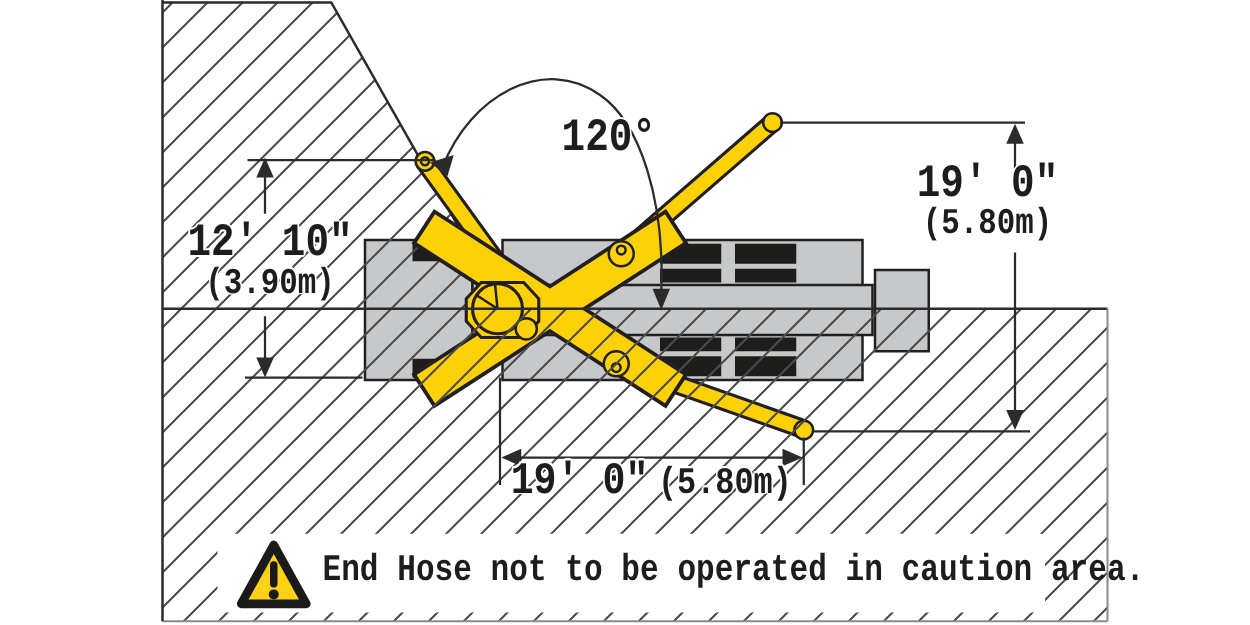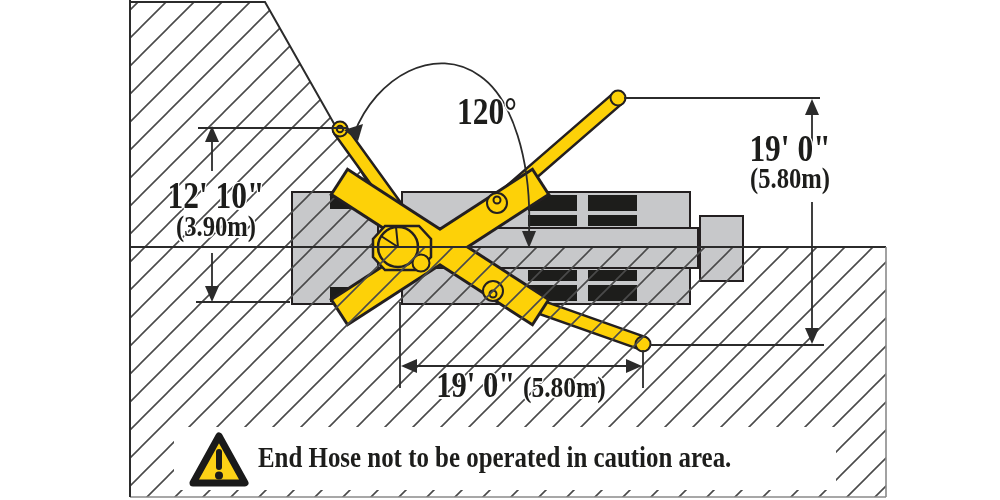--- a/index.html
+++ b/index.html
@@ -1,17 +1,17 @@
 <!DOCTYPE html>
 <html style="--boom-yellow: #FDD108; --machine-gray: #C7C8CA; --outline-dark: #231F20; --hatch-line: #4A4A4A; --warning-yellow: #FCD116; --dim-line: #2B2B2B; --text-color: #1D1D1B;"><head>
 <meta charset="utf-8">
 <style>
   html,body{margin:0;padding:0;background:#ffffff;}
   #stage{position:relative;width:1000px;height:500px;overflow:hidden;background:#fff;
-         font-family:Liberation Serif, serif;}
+         font-family:Liberation Mono, monospace;}
   svg{position:absolute;left:0;top:0;}
 
   
   .gray      {fill:var(--machine-gray,#C7C8CA);stroke:var(--outline-dark,#231F20);stroke-width:2;}
   .pad       {fill:#1d1d1b;stroke:none;}
   .hatchline {stroke:var(--hatch-line,#4A4A4A);stroke-width:1.6;}
   .border1   {stroke:#2b2b2b;stroke-width:2;fill:none;}
   .border2   {stroke:#8a8a8a;stroke-width:1.6;fill:none;}
   .xbar-o    {stroke:var(--outline-dark,#231F20);stroke-width:33;stroke-linecap:square;}
   .xbar-y    {stroke:var(--boom-yellow,#FDD108);stroke-width:27;stroke-linecap:square;}

